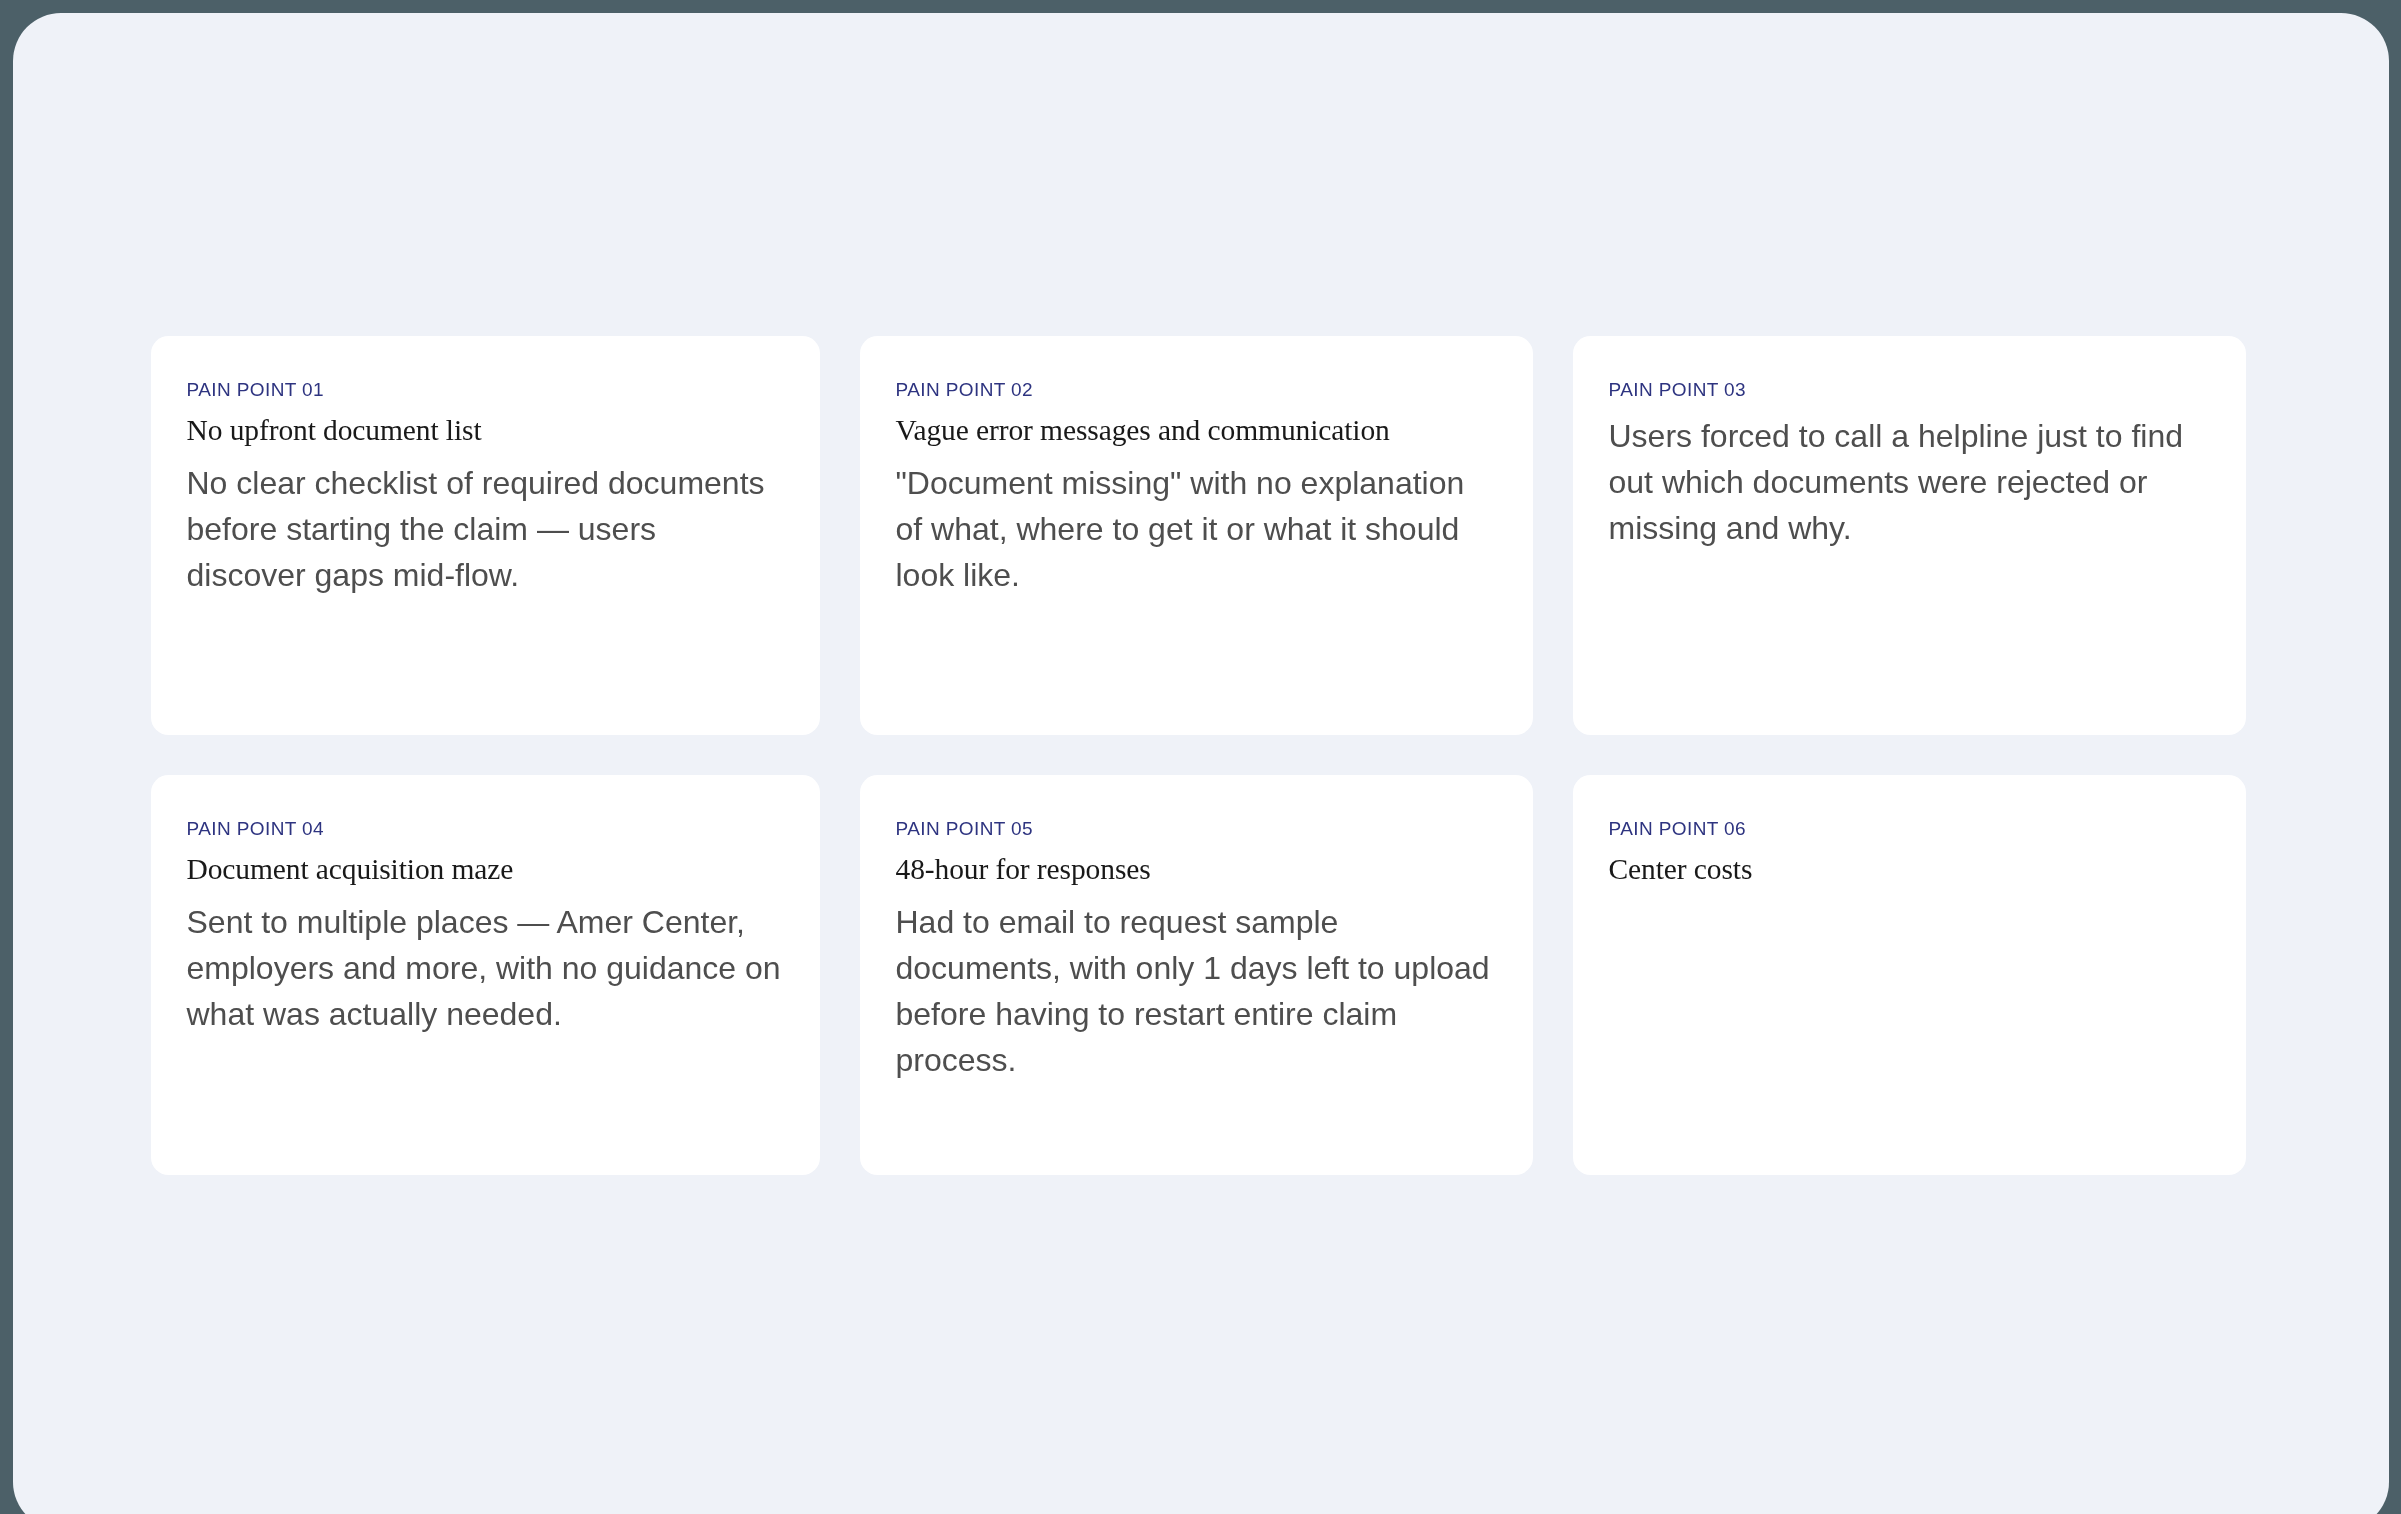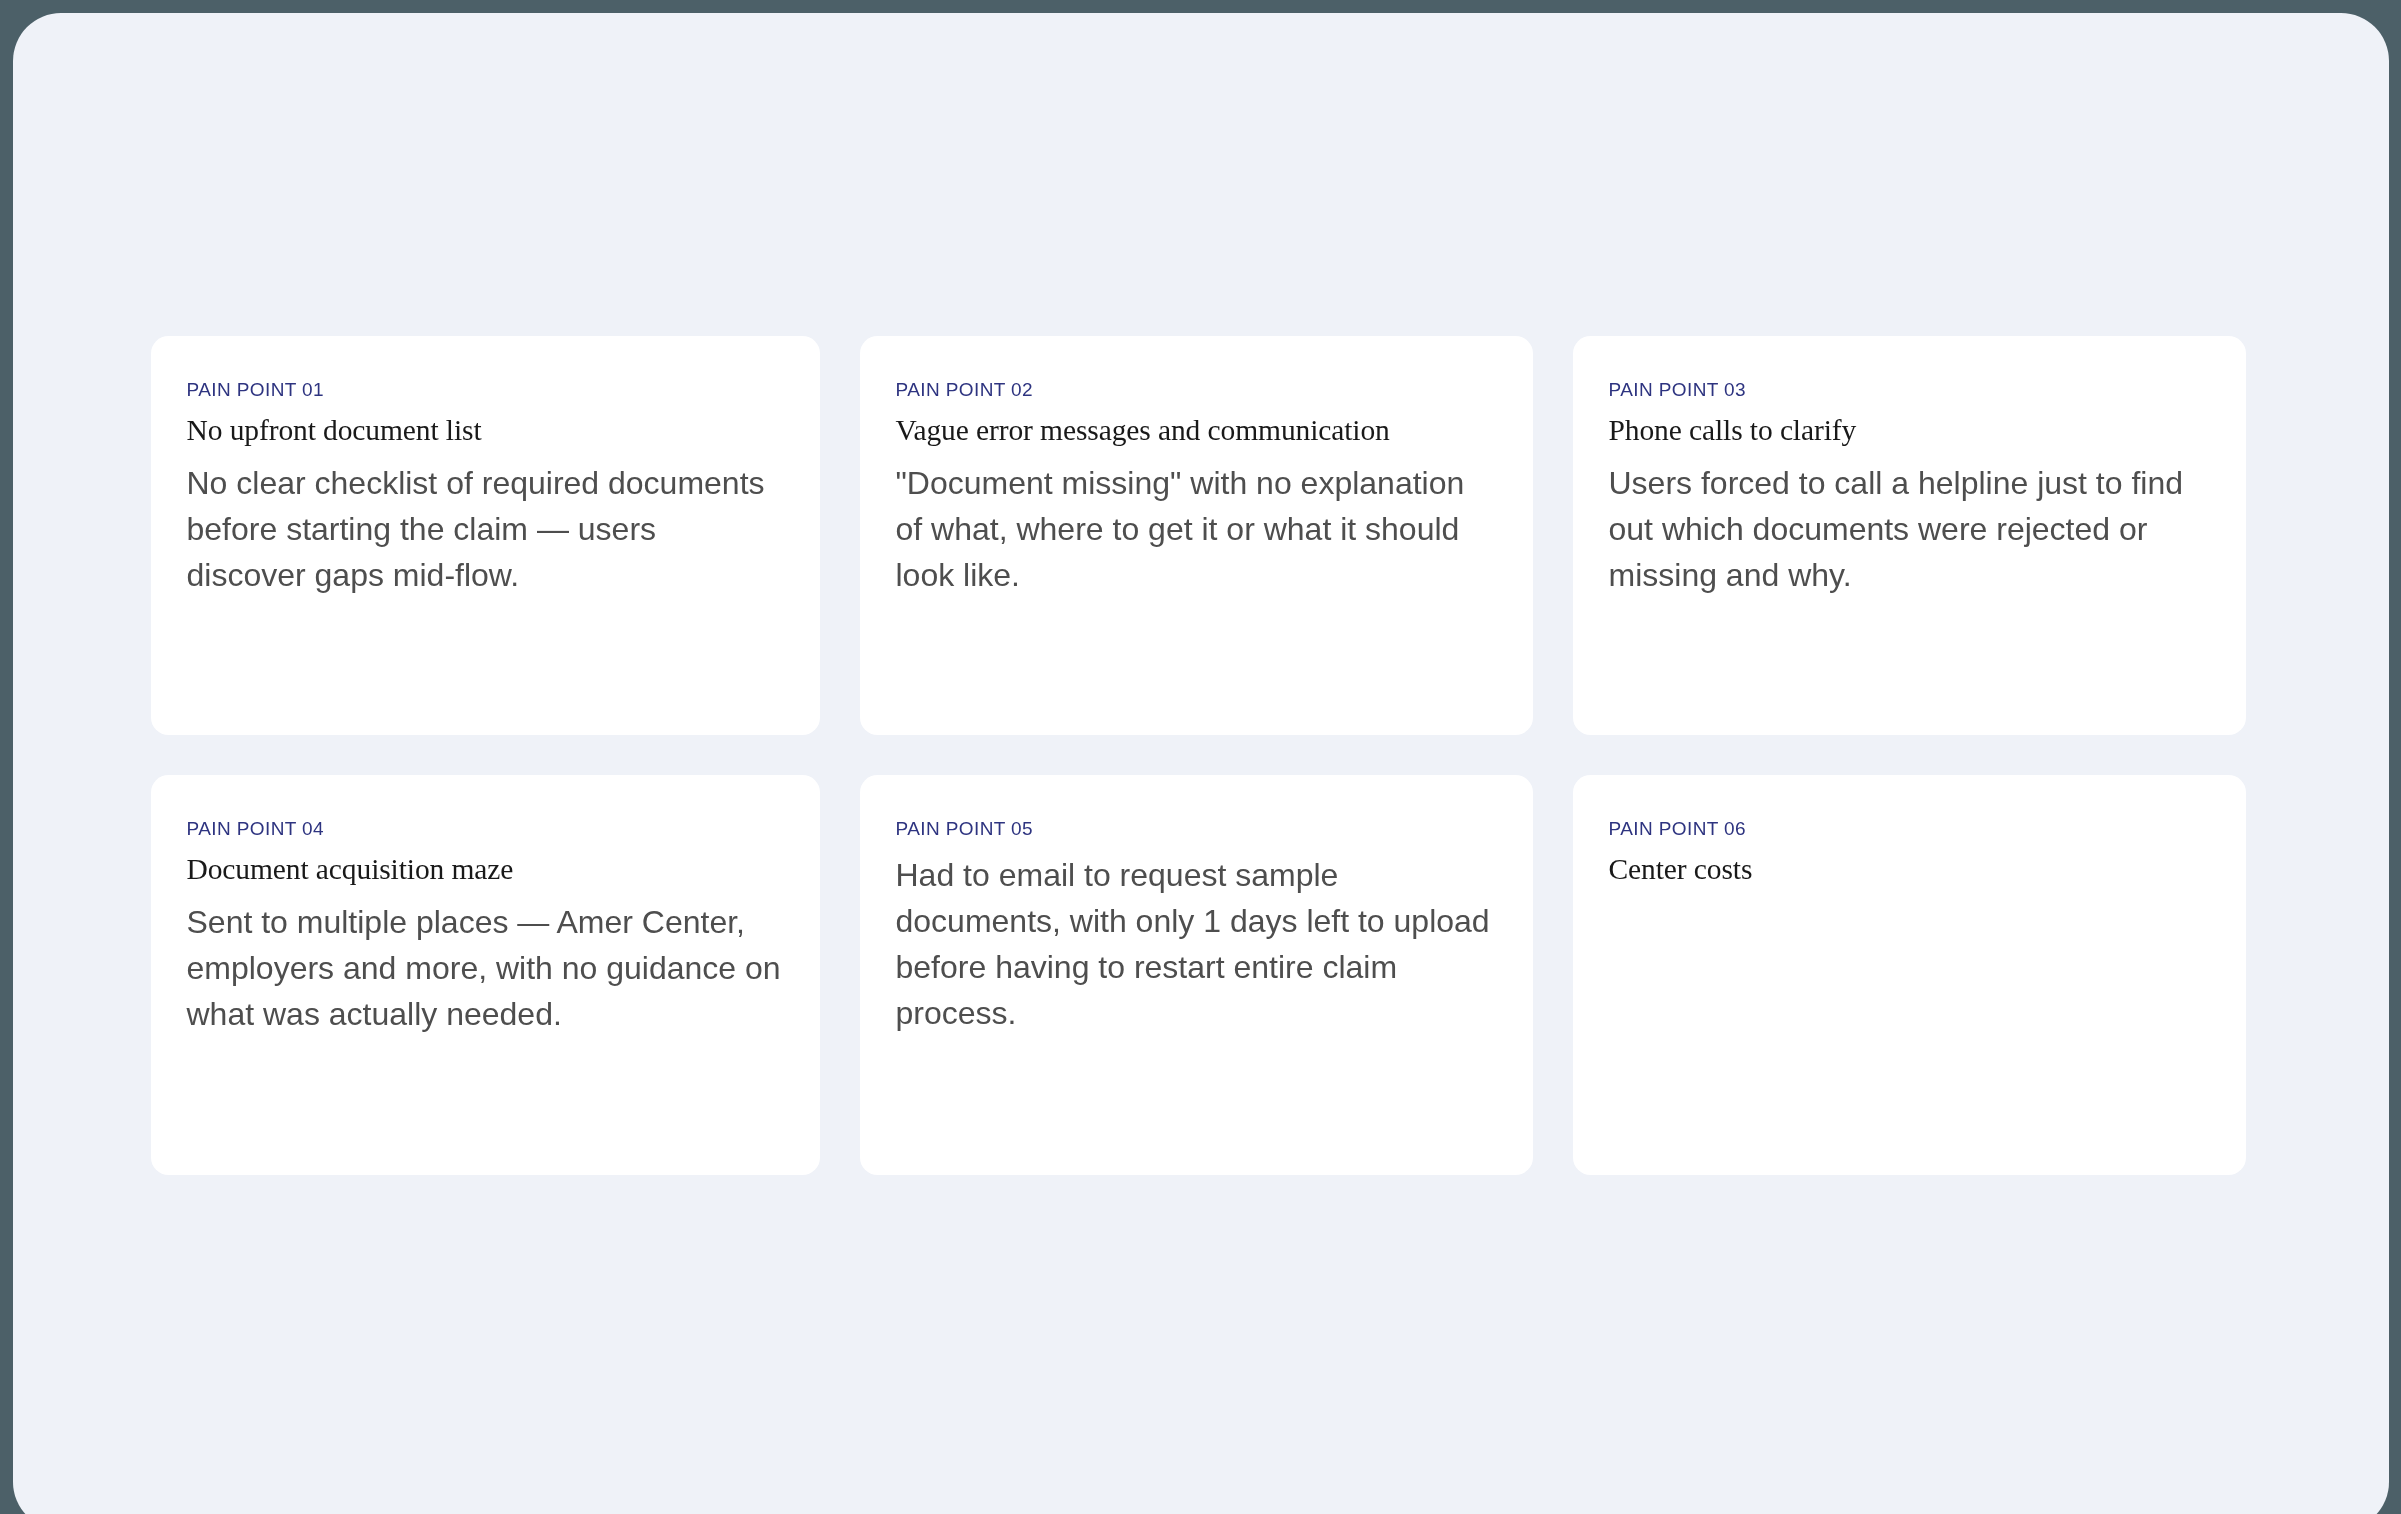--- a/index.html
+++ b/index.html
@@ -90,32 +90,32 @@
     </div>
 
     <div class="card">
       <div class="card-eyebrow">PAIN POINT 02</div>
       <div class="card-heading">Vague error messages and communication</div>
       <div class="card-body">"Document missing" with no explanation of what, where to get it or what it should look like.</div>
     </div>
 
     <div class="card">
       <div class="card-eyebrow">PAIN POINT 03</div>
-      <div class="card-heading">Phone calls to clarify</div>
       <div class="card-body">Users forced to call a helpline just to find out which documents were rejected or missing and why.</div>
     </div>
 
     <div class="card">
       <div class="card-eyebrow">PAIN POINT 04</div>
       <div class="card-heading">Document acquisition maze</div>
       <div class="card-body">Sent to multiple places — Amer Center, employers and more, with no guidance on what was actually needed.</div>
     </div>
 
     <div class="card">
       <div class="card-eyebrow">PAIN POINT 05</div>
+      <div class="card-heading">48-hour for responses</div>
       <div class="card-body">Had to email to request sample documents, with only 1 days left to upload before having to restart entire claim process.</div>
     </div>
 
     <div class="card">
       <div class="card-eyebrow">PAIN POINT 06</div>
       <div class="card-heading">Center costs</div>
     </div>
 
   </div>
 </div>

